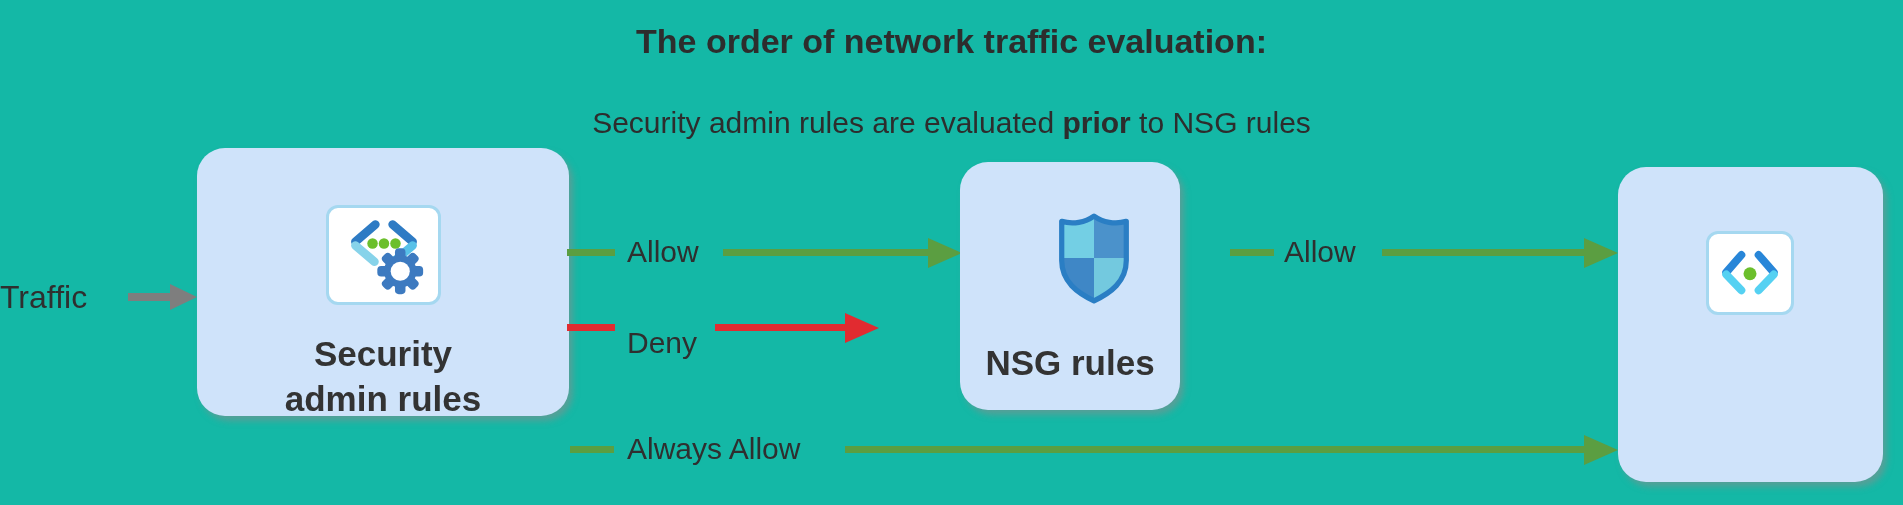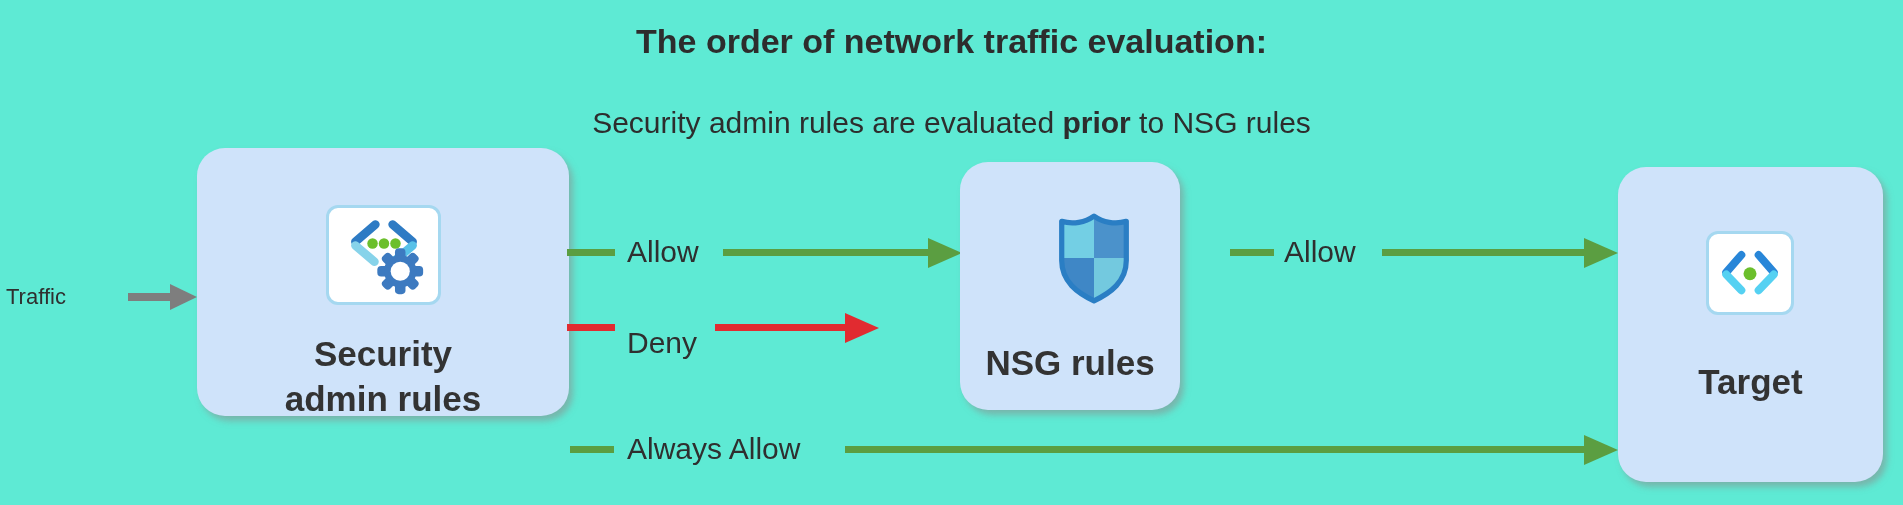--- a/index.html
+++ b/index.html
@@ -1,20 +1,20 @@
 <!DOCTYPE html>
 <html><head>
 <meta charset="utf-8">
 <style>
   html, body { margin: 0; padding: 0; background: #ffffff; }
   #canvas {
     position: relative;
     width: 1903px;
     height: 505px;
-    background: #5eead4;
+    background: #14b8a6;
     font-family: "Liberation Sans", sans-serif;
     color: #2f2f2f;
     overflow: hidden;
   }
   .title {
     position: absolute;
     left: 0; right: 0; top: 22px;
     text-align: center;
     font-size: 34px;
     font-weight: 700;
@@ -67,22 +67,22 @@
   }
   .arrow-head {
     position: absolute;
     width: 0; height: 0;
     border-top: 15px solid transparent;
     border-bottom: 15px solid transparent;
     border-left: 34px solid #5b9e41;
   }
   .traffic-label {
     position: absolute;
-    left: 6px; top: 278px;
-    font-size: 22px;
+    left: 0; top: 278px;
+    font-size: 32px;
     color: #2f2f2f;
     line-height: 38px;
   }
   .traffic-line { position: absolute; left: 128px; top: 293px; width: 44px; height: 8px; }
   .traffic-head {
     position: absolute;
     left: 170px; top: 284px;
     width: 0; height: 0;
     border-top: 13px solid transparent;
     border-bottom: 13px solid transparent;
@@ -173,17 +173,16 @@
     <div class="icon-box" style="left:88px; top:64px; width:88px; height:84px;">
       <svg width="72" height="64" viewBox="0 0 100 80">
         <line x1="38" y1="15" x2="17" y2="39" stroke="#2886d8" stroke-width="11" stroke-linecap="round"></line>
         <line x1="17" y1="42" x2="38" y2="64" stroke="#55d1f2" stroke-width="11" stroke-linecap="round"></line>
         <line x1="62" y1="15" x2="83" y2="39" stroke="#2886d8" stroke-width="11" stroke-linecap="round"></line>
         <line x1="83" y1="42" x2="62" y2="64" stroke="#55d1f2" stroke-width="11" stroke-linecap="round"></line>
         <circle cx="50" cy="41" r="9" fill="#6cbf2c"></circle>
       </svg>
     </div>
     <div class="node-label" style="top:192px;">
-      <div>Target</div>
     </div>
   </div>
 
 </div>
 
 </body></html>

